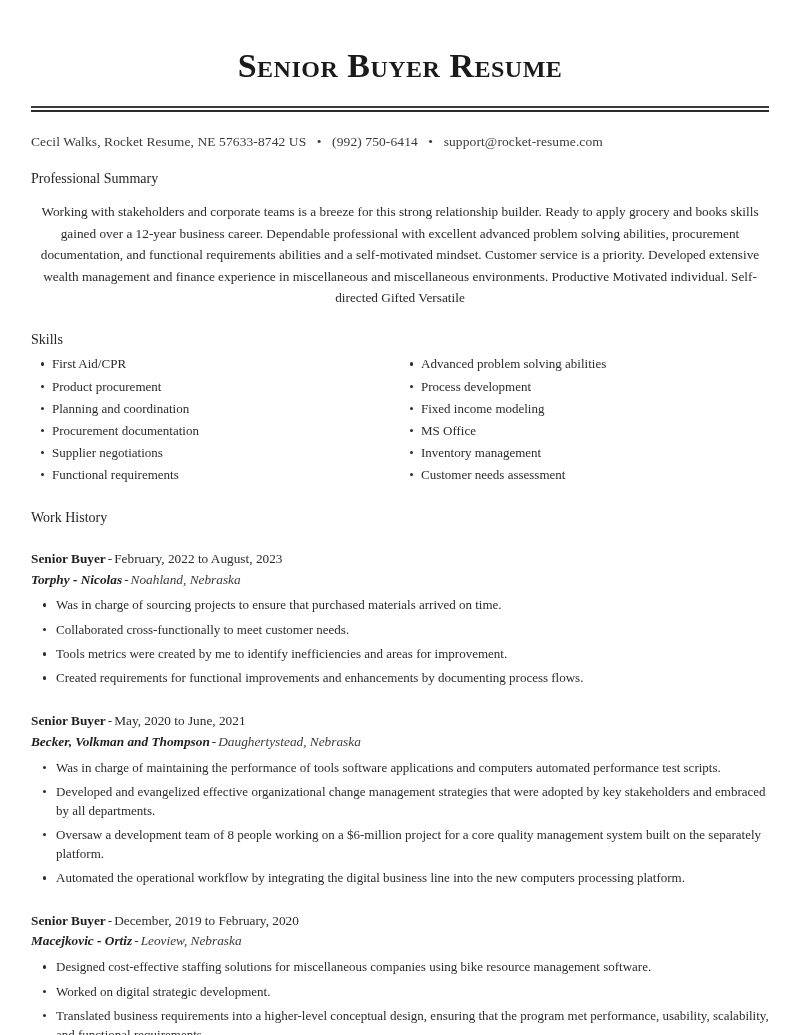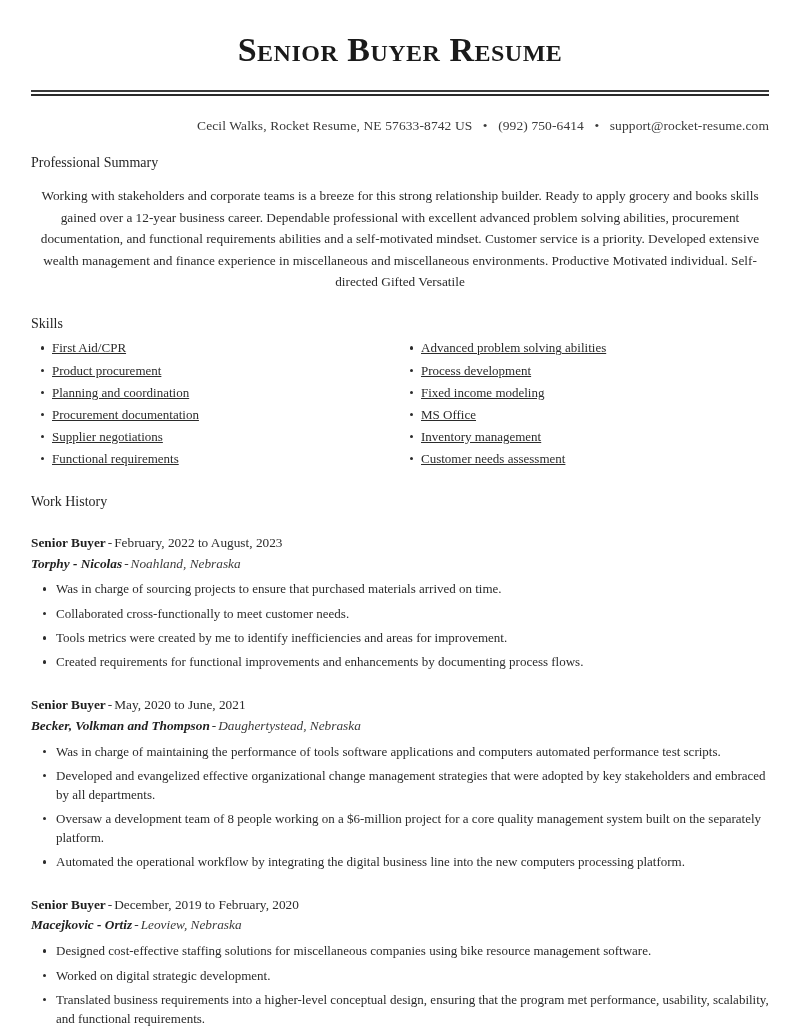--- a/index.html
+++ b/index.html
@@ -12,21 +12,21 @@
     height: 1035px;
     overflow: hidden;
     font-family: "Liberation Serif", "DejaVu Serif", serif;
     color: #2b2b2b;
     -webkit-font-smoothing: antialiased;
   }
   .page {
     width: 800px;
     height: 1035px;
     box-sizing: border-box;
-    padding: 0 31px;
+    padding: 16px 31px;
     position: relative;
     border-radius: 7px;
   }
 
   
   .doc-title {
     text-align: center;
     font-family: "Liberation Serif", "DejaVu Serif", serif;
     font-variant: small-caps;
     font-weight: 700;
@@ -51,21 +51,21 @@
     background: #ffffff;
     width: 100%;
   }
   .rule-bottom {
     height: 2px;
     background: #2a2a2a;
     width: 100%;
   }
 
   .contact-line {
-    text-align: right;
+    text-align: left;
     font-size: 13.5px;
     color: #3a3a3a;
     margin-top: 22px;
     letter-spacing: 0.1px;
   }
   .contact-sep {
     padding: 0 7px;
     color: #3a3a3a;
   }
 
@@ -92,21 +92,20 @@
   }
 
   
   .skills-wrap {
     display: flex;
     margin-top: 7px;
   }
   .skills-col {
     width: 50%;
     box-sizing: border-box;
-    text-decoration: underline;
   }
   .skills-col ul {
     margin: 0;
     padding: 0;
     list-style: none;
   }
   .skills-col li {
     font-size: 13px;
     line-height: 1.35;
     color: #2b2b2b;

